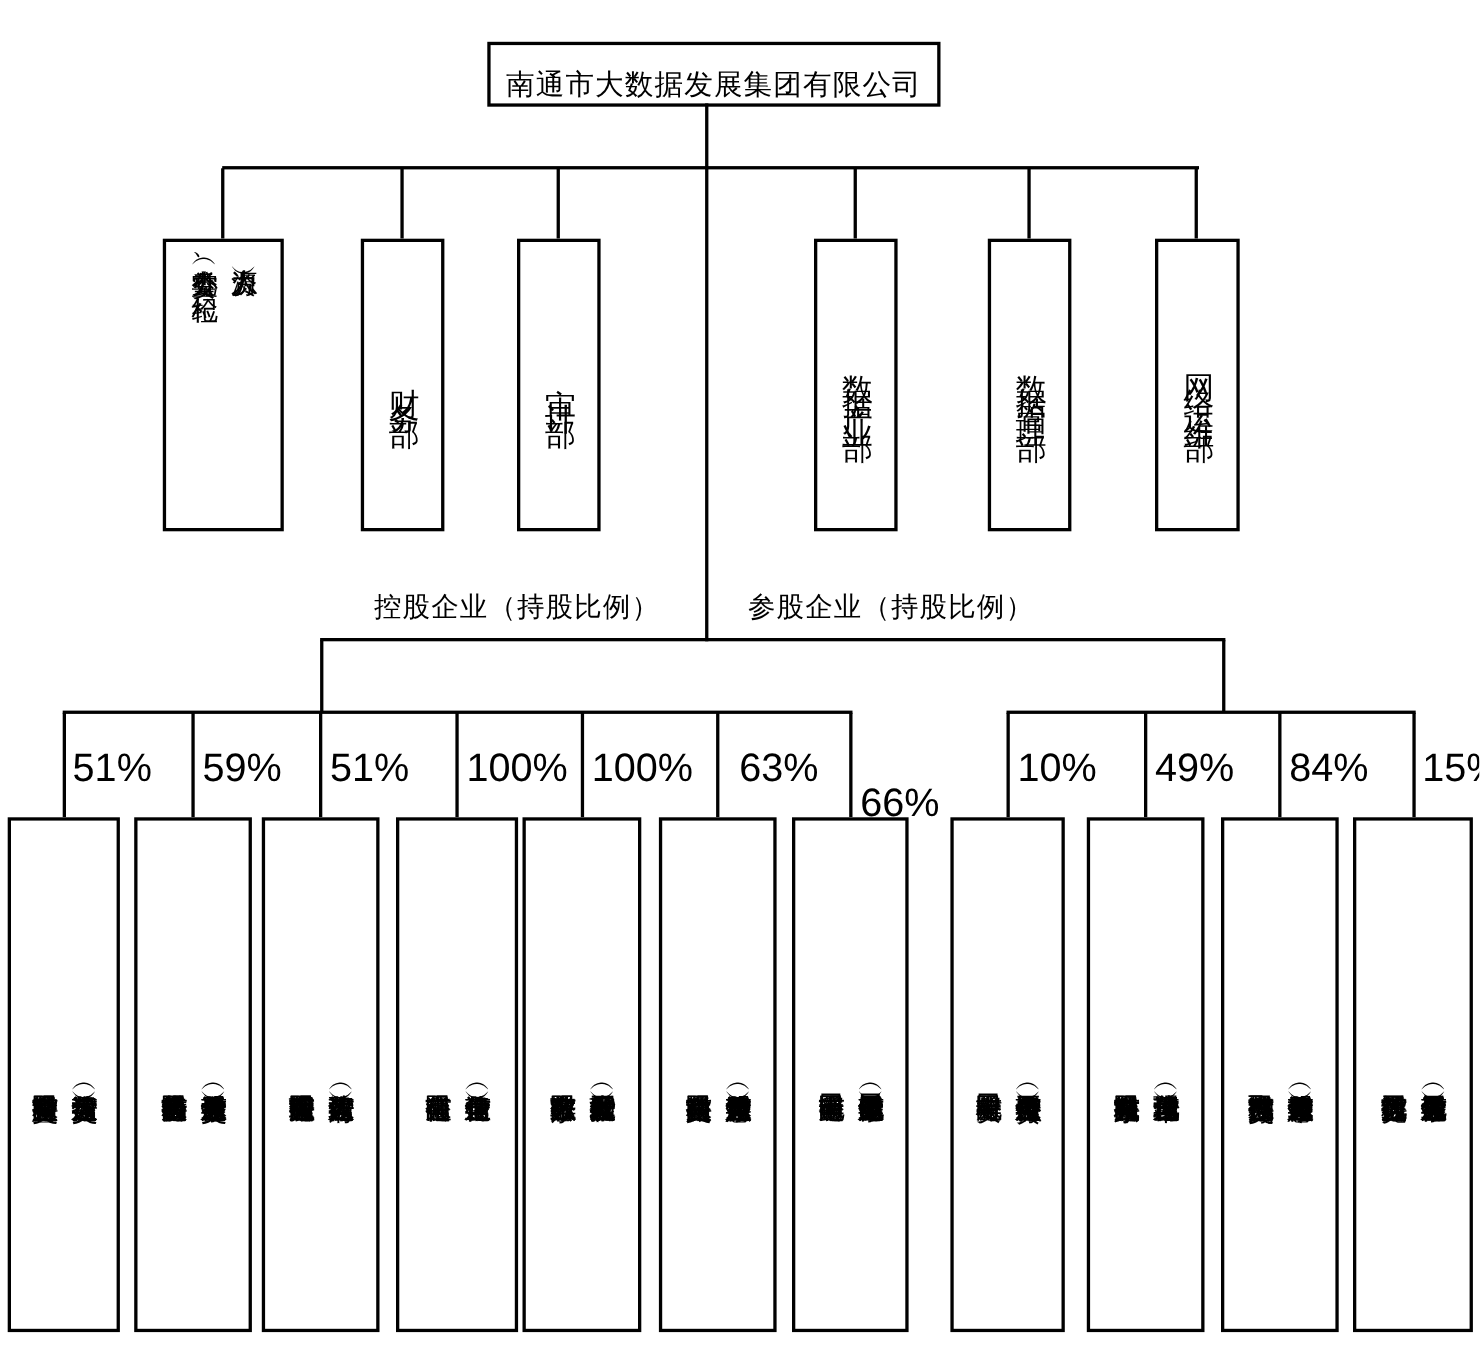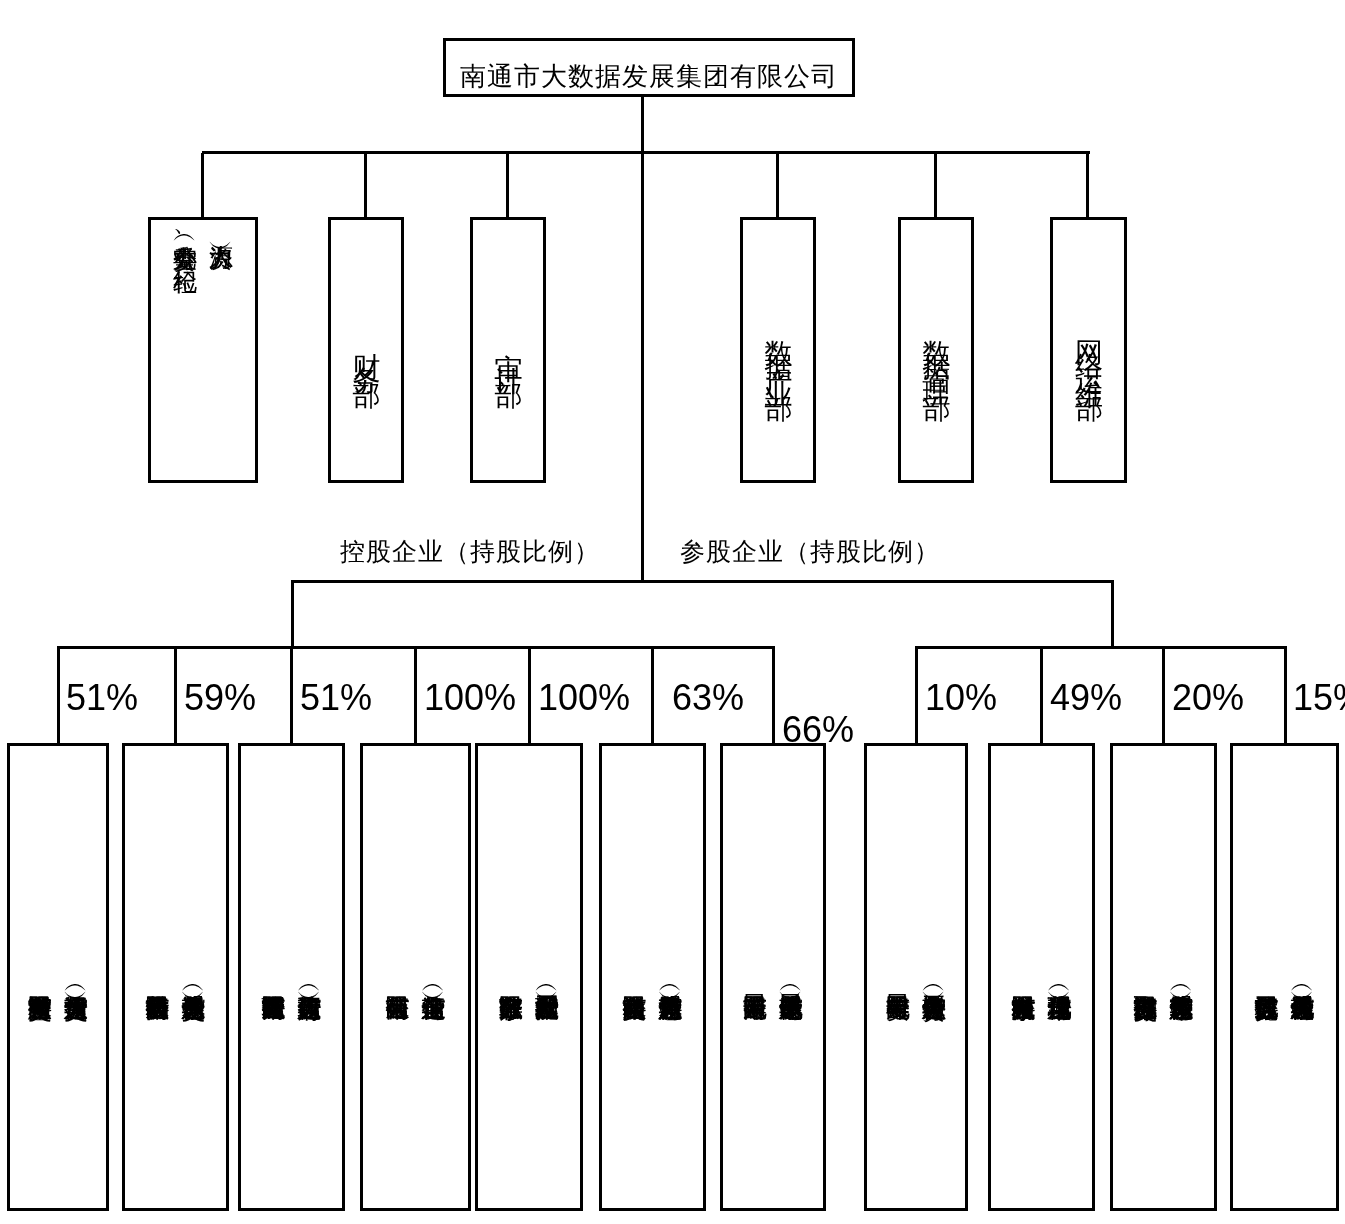--- a/index.html
+++ b/index.html
@@ -131,21 +131,21 @@
 
   <div class="pct" style="left:66px;">51%</div>
   <div class="pct" style="left:184px;">59%</div>
   <div class="pct" style="left:300px;">51%</div>
   <div class="pct" style="left:424px;">100%</div>
   <div class="pct" style="left:538px;">100%</div>
   <div class="pct" style="left:661px;margin-left:11px;">63%</div>
   <div class="pct" style="left:782px;margin-top:32px;">66%</div>
   <div class="pct" style="left:925px;">10%</div>
   <div class="pct" style="left:1050px;">49%</div>
-  <div class="pct" style="left:1172px;">20%</div>
+  <div class="pct" style="left:1172px;">84%</div>
   <div class="pct" style="left:1293px;">15%</div>
 
   <div class="box comp" style="left:7px;width:102px;">
     <div class="vtext">
       <div class="vcol">南通智慧交通科技有限公司</div>
       <div class="vcol">（交通大数据建设与运营）</div>
     </div>
   </div>
   <div class="box comp" style="left:122px;width:107px;">
     <div class="vtext">

